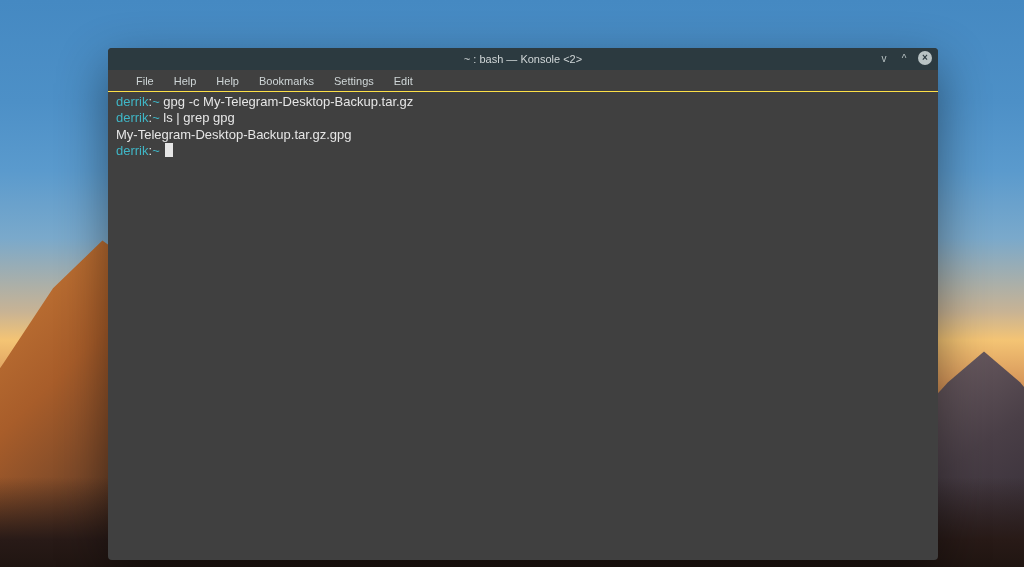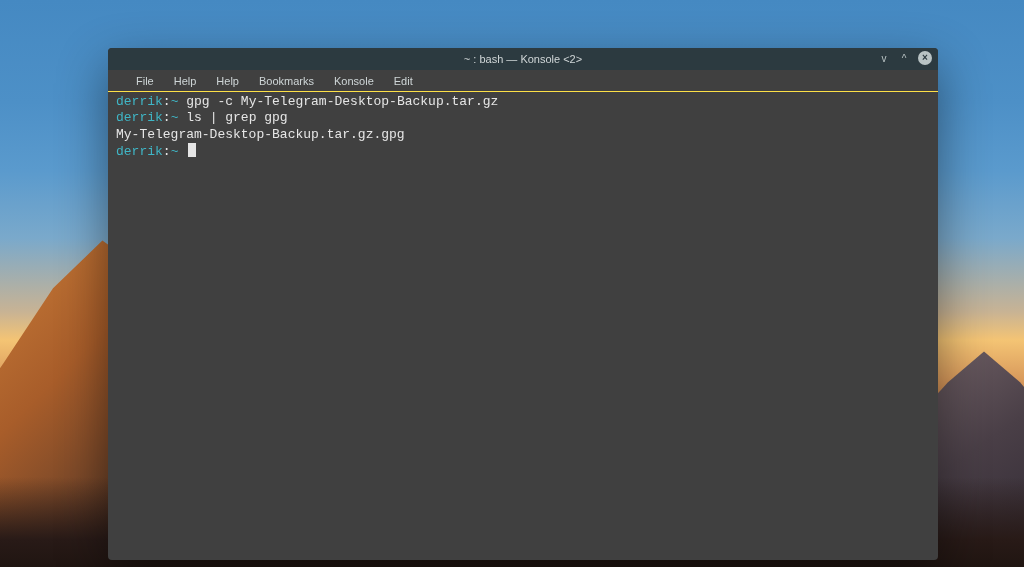--- a/index.html
+++ b/index.html
@@ -68,21 +68,21 @@
       gap: 4px;
       padding: 0 20px;
       color: #cfd6d7;
       font-size: 11px;
       border-bottom: 1px solid #fde047;
     }
     .menubar span { padding: 2px 8px; cursor: pointer; }
     .terminal {
       flex: 1;
       padding: 2px 8px 8px 8px;
-      font-family: Liberation Mono, monospace;
+      font-family: Liberation Sans, sans-serif;
       font-size: 13px;
       line-height: 1.25;
       color: #e6e6e6;
       white-space: pre;
     }
     .prompt-user { color: #3fb6c6; }
     .prompt-sep { color: #e6e6e6; }
     .prompt-tilde { color: #3fb6c6; }
     .cmd { color: #e6e6e6; }
     .cursor {
@@ -105,20 +105,20 @@
       <span class="ctrl">v</span>
       <span class="ctrl">^</span>
       <span class="ctrl ctrl-close">×</span>
     </div>
   </div>
   <div class="menubar">
     <span>File</span>
     <span>Help</span>
     <span>Help</span>
     <span>Bookmarks</span>
-    <span>Konsole</span>
+    <span>Settings</span>
     <span>Edit</span>
   </div>
   <div class="terminal"><span class="prompt-user">derrik</span><span class="prompt-sep">:</span><span class="prompt-tilde">~</span> <span class="cmd">gpg -c My-Telegram-Desktop-Backup.tar.gz</span>
 <span class="prompt-user">derrik</span><span class="prompt-sep">:</span><span class="prompt-tilde">~</span> <span class="cmd">ls | grep gpg</span>
 <span class="cmd">My-Telegram-Desktop-Backup.tar.gz.gpg</span>
 <span class="prompt-user">derrik</span><span class="prompt-sep">:</span><span class="prompt-tilde">~</span> <span class="cursor"></span></div>
 </div>
 
 </body></html>

